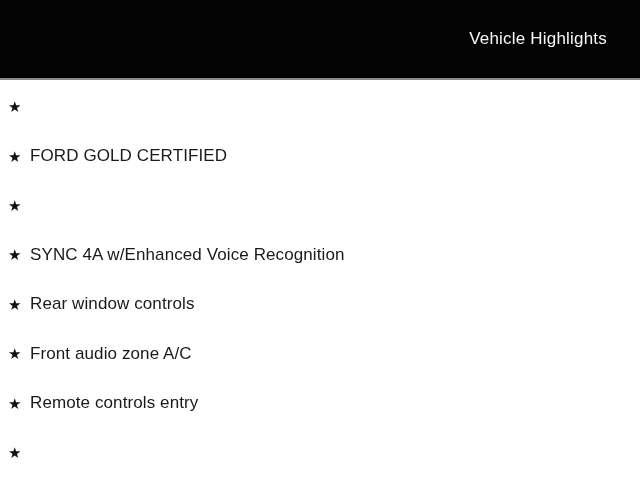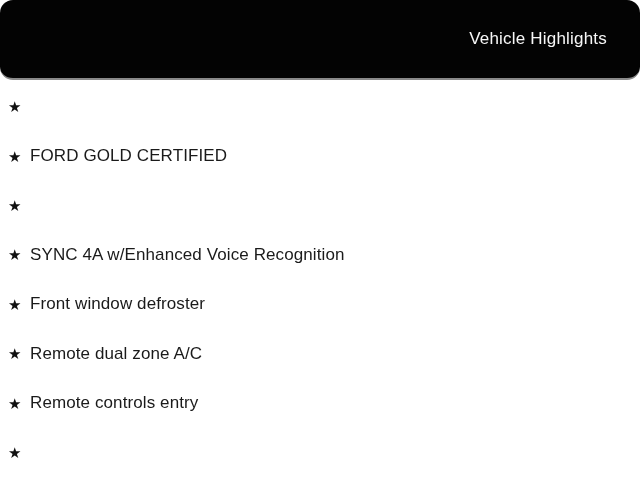--- a/index.html
+++ b/index.html
@@ -18,21 +18,20 @@
   }
   .header {
     width: 640px;
     height: 80px;
     background: #030303;
     border-bottom: 2px solid #8a8a8a;
     display: flex;
     align-items: center;
     justify-content: flex-end;
     padding-right: 33px;
-    border-radius: 13px;
   }
   .header-title {
     color: #f7f7f7;
     font-size: 17px;
     letter-spacing: 0.2px;
     font-weight: 400;
   }
   .highlights-list {
     list-style: none;
     margin: 2px 0 0 0;
@@ -82,26 +81,26 @@
     <span class="star">★</span>
   </li>
 
   <li class="highlight-item">
     <span class="star">★</span>
     <span class="label">SYNC 4A w/Enhanced Voice Recognition</span>
   </li>
 
   <li class="highlight-item">
     <span class="star">★</span>
-    <span class="label">Front window defroster</span>
+    <span class="label">Rear window controls</span>
   </li>
 
   <li class="highlight-item">
     <span class="star">★</span>
-    <span class="label">Remote dual zone A/C</span>
+    <span class="label">Front audio zone A/C</span>
   </li>
 
   <li class="highlight-item">
     <span class="star">★</span>
     <span class="label">Remote controls entry</span>
   </li>
 
   <li class="highlight-item">
     <span class="star">★</span>
   </li>

